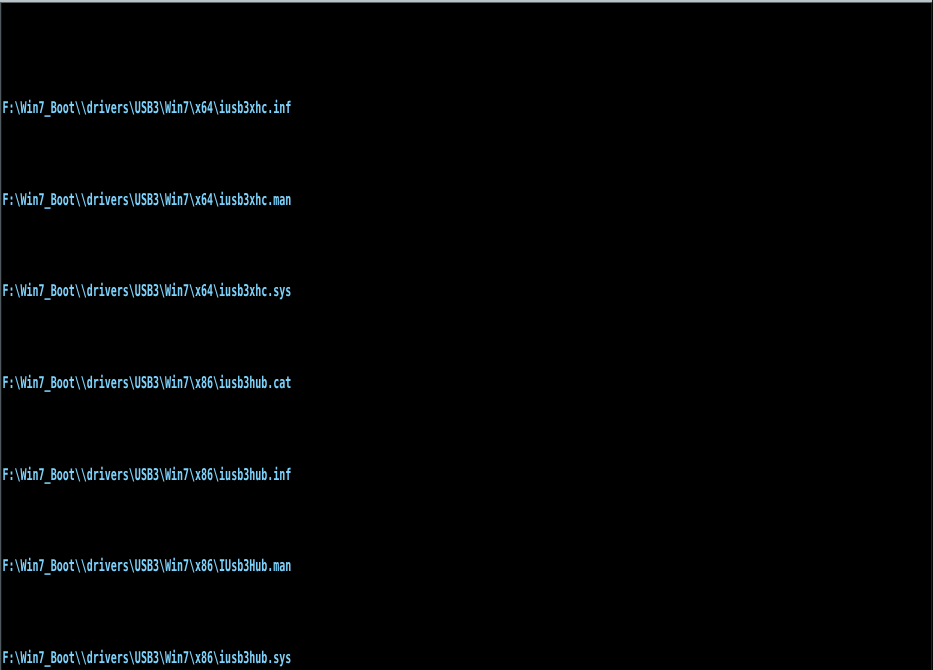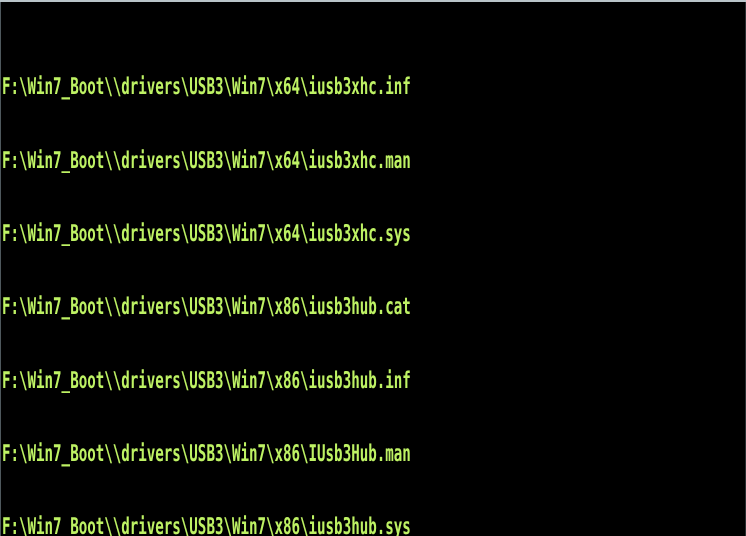--- a/index.html
+++ b/index.html
@@ -45,22 +45,22 @@
     height: 534px;
     background: #2a2f31;
   }
 
   #console-output {
     position: absolute;
     top: 2px;
     left: 2px;
     width: 744px;
     height: 534px;
-    color: #bef264;
-    font-size: 23px;
+    color: #7dd3fc;
+    font-size: 13px;
     line-height: 24.45px;
     letter-spacing: 0px;
     white-space: pre;
     font-weight: 700;
     text-rendering: geometricPrecision;
     -webkit-font-smoothing: none;
   }
 
   .line {
     height: 24.45px;

